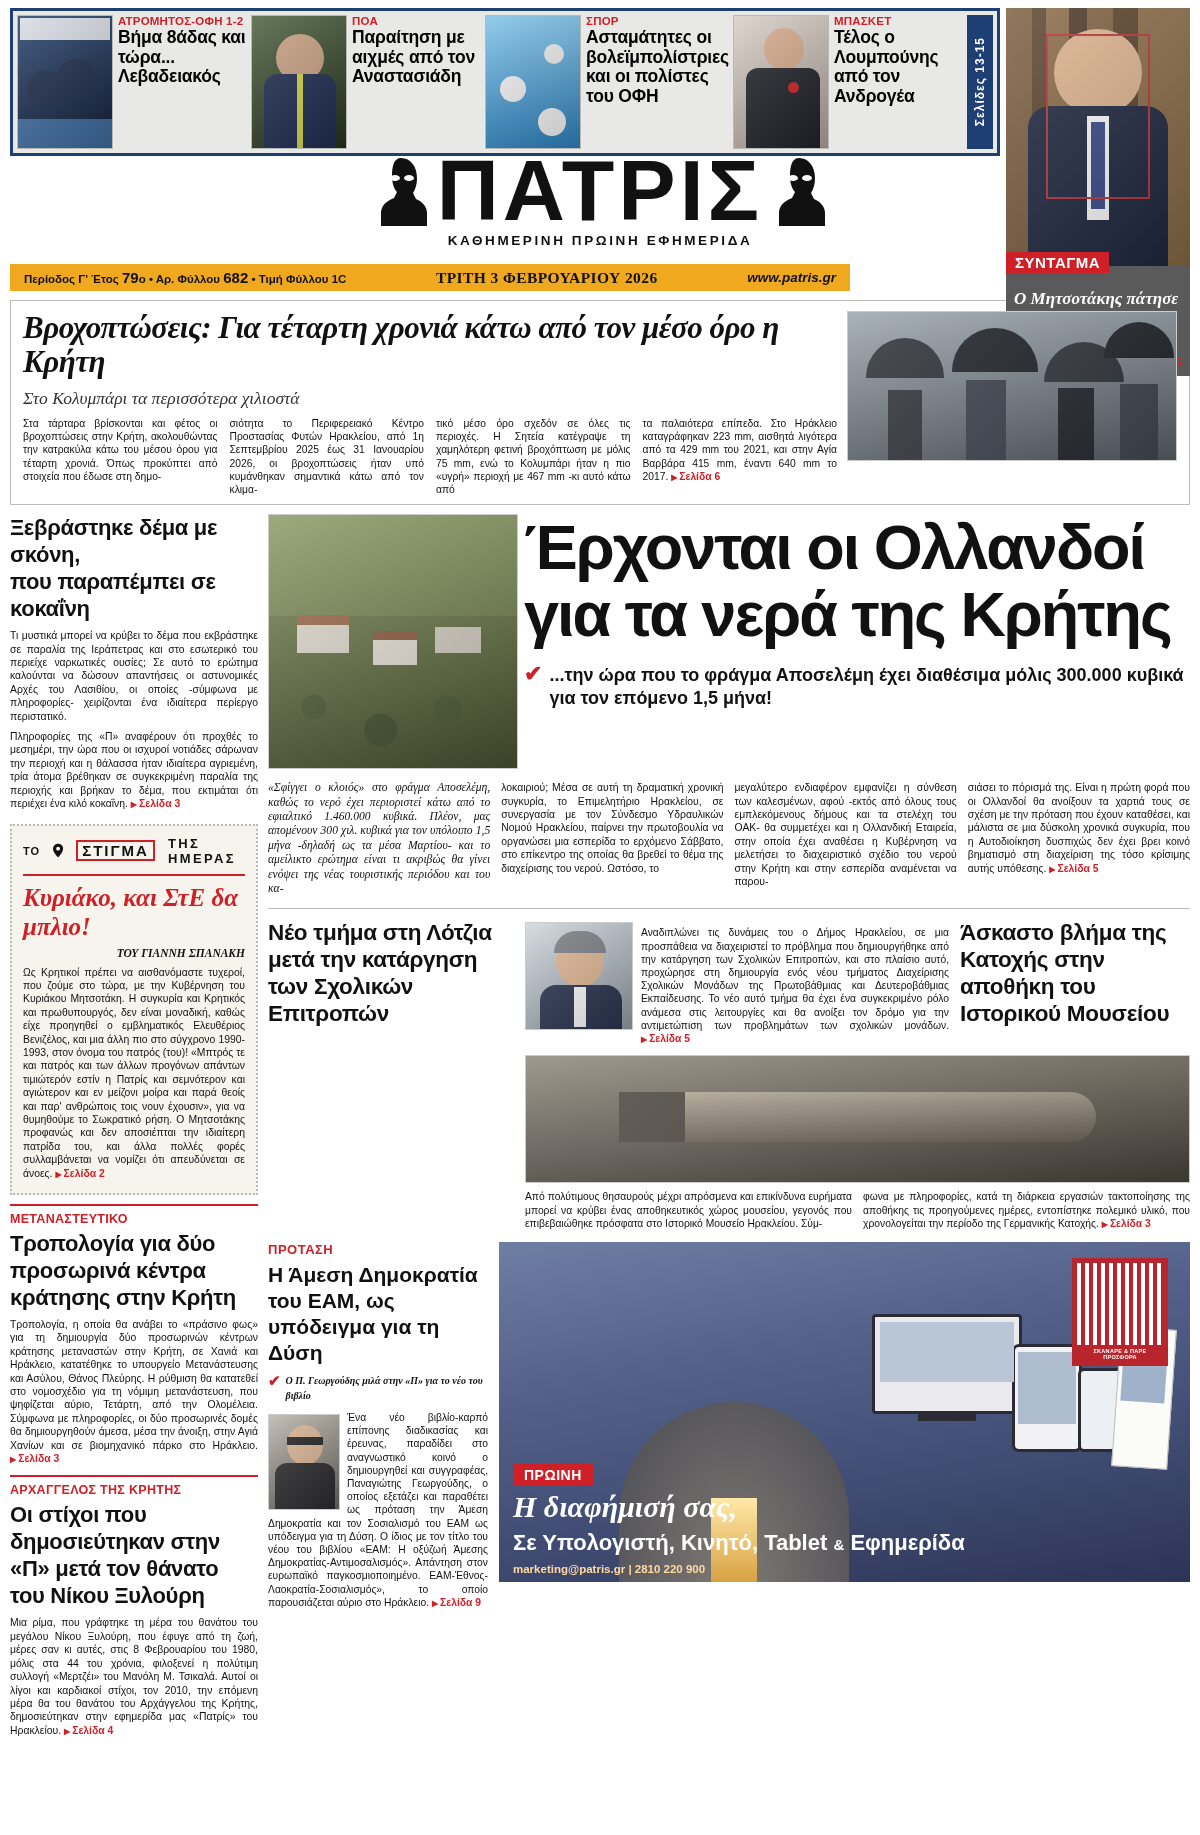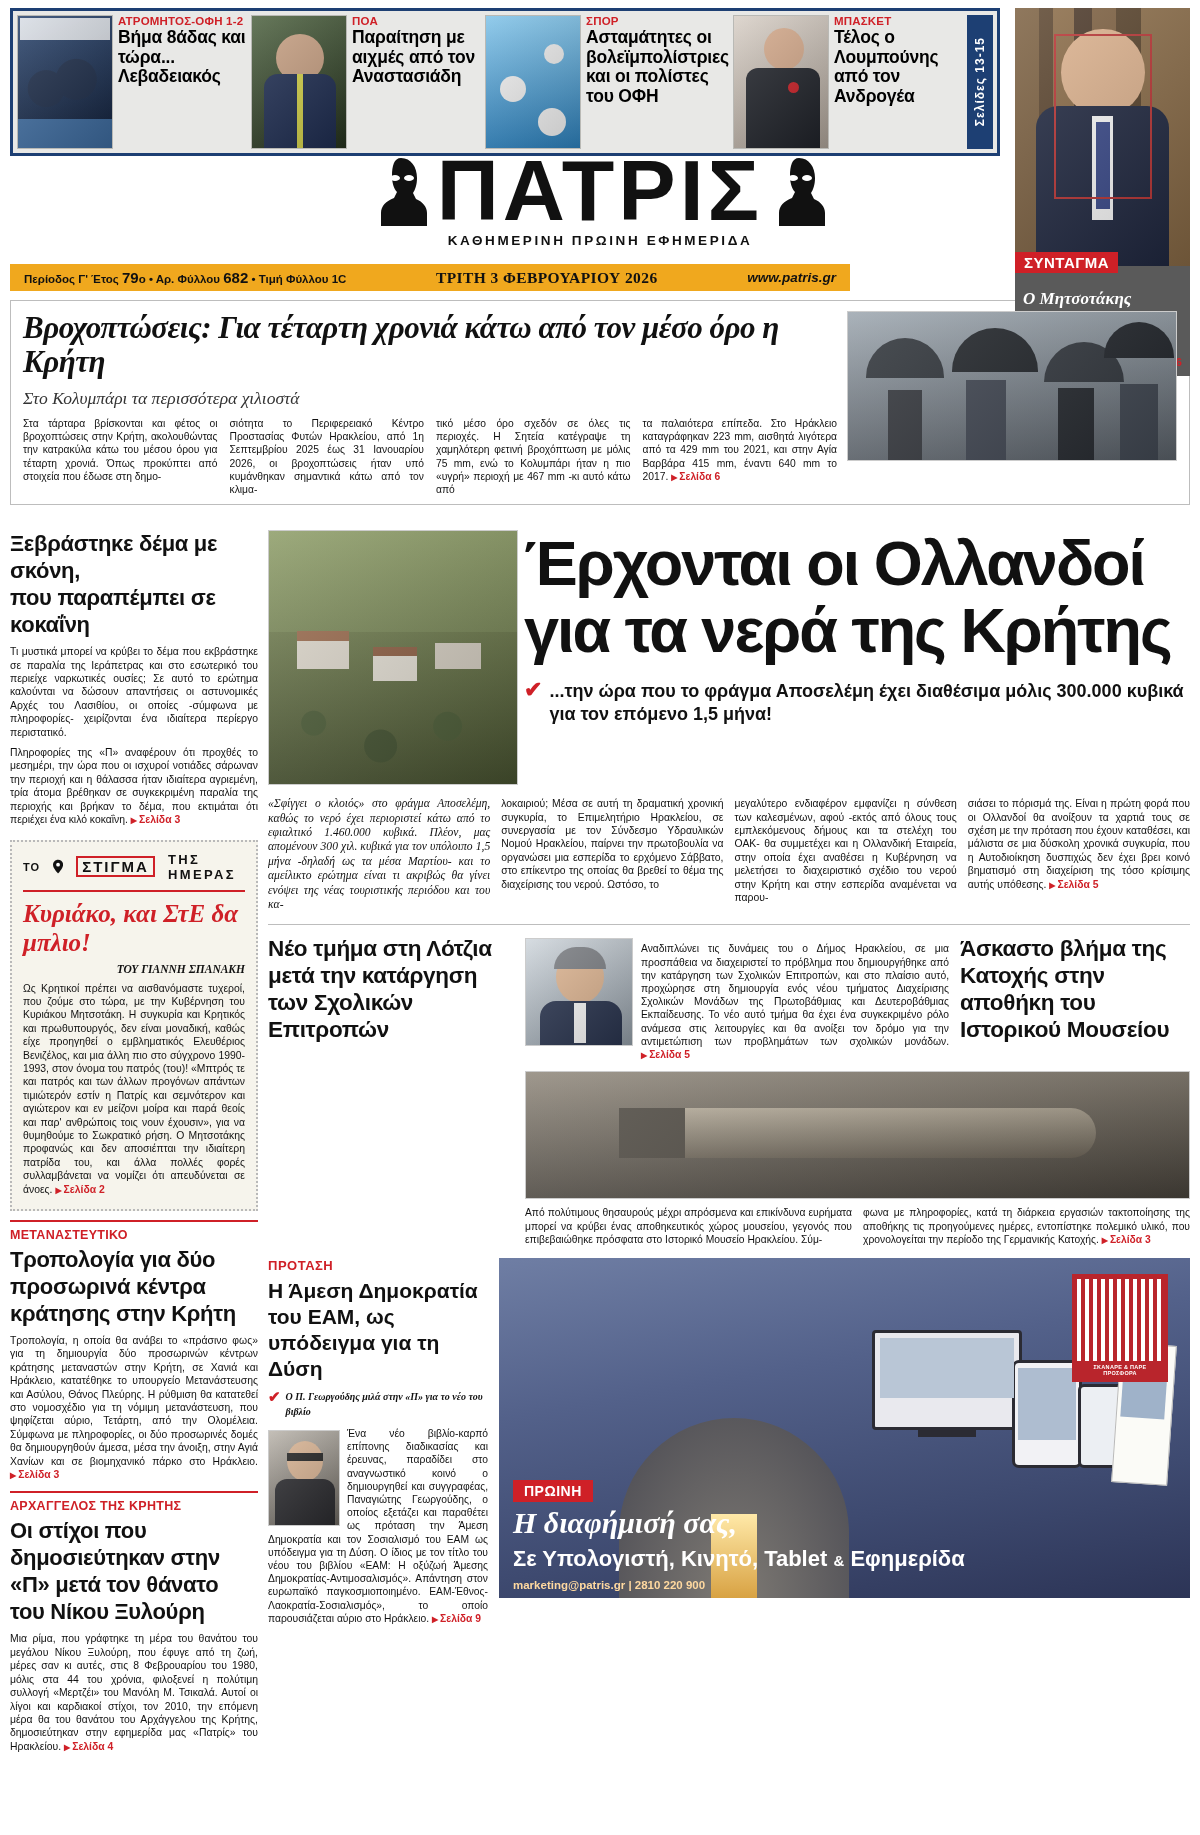--- a/index.html
+++ b/index.html
@@ -7,21 +7,21 @@
     width: 1200px; height: 1835px;
     background: #ffffff;
     font-family: "Liberation Sans", sans-serif;
     color: #111;
     overflow: hidden;
     position: relative;
   }
   .page { width: 1200px; height: 1835px; position: relative; padding: 8px 10px 0 10px; }
 
   
-  .topband { display: flex; gap: 9px; height: 128px; }
+  .topband { display: flex; gap: 0; height: 128px; }
   .sportsbox {
     flex: 0 0 990px; border: 3px solid #1d3f73; background: #e8e8e6;
     display: flex; padding: 4px; gap: 4px; height: 148px; align-items: stretch;
   }
   .sp-cell { display: flex; gap: 5px; align-items: stretch; flex: 1 1 0; }
   .sp-photo {
     width: 96px; border: 1px solid #b9b9b5; background: #8a9aa8;
     position: relative; overflow: hidden; flex: 0 0 96px;
   }
   .sp-txt { flex: 1 1 auto; display: flex; flex-direction: column; justify-content: flex-start; }
@@ -69,21 +69,21 @@
   
   .rainbox { border: 1.5px solid #bdbdbd; margin-top: 9px; padding: 10px 12px 8px 12px; display: flex; gap: 10px; }
   .rain-left { flex: 1 1 auto; }
   .rain-h1 { font-family: "Liberation Serif", serif; font-style: italic; font-weight: 700; font-size: 31px; line-height: 34px; letter-spacing: -.5px; }
   .rain-h2 { font-family: "Liberation Serif", serif; font-style: italic; font-size: 17.5px; margin-top: 9px; color: #333; }
   .rain-cols { display: flex; gap: 12px; margin-top: 8px; }
   .rain-cols p { font-size: 10.3px; line-height: 13.2px; text-align: justify; flex: 1 1 0; }
   .rain-photo { flex: 0 0 330px; height: 150px; background: #7b8794; border: 1px solid #ccc; position: relative; overflow: hidden; }
 
   
-  .grid { display: flex; gap: 10px; margin-top: 25px; }
+  .grid { display: flex; gap: 10px; margin-top: 9px; }
   .col-left { flex: 0 0 248px; }
   .col-main { flex: 1 1 auto; }
 
   
   .lc-head { font-size: 22px; font-weight: 700; line-height: 27px; letter-spacing: -.3px; }
   .lc-body { font-size: 10.4px; line-height: 13.4px; text-align: justify; margin-top: 7px; }
   .pageref { color: #cf2027; font-weight: 700; white-space: nowrap; }
   .pageref:before { content: "\25B6"; font-size: 8px; margin-right: 2px; }
   .hr-red { height: 2px; background: #cf2027; margin: 9px 0 6px 0; }
   .kicker-red { color: #cf2027; font-size: 12.5px; font-weight: 700; letter-spacing: .3px; }

